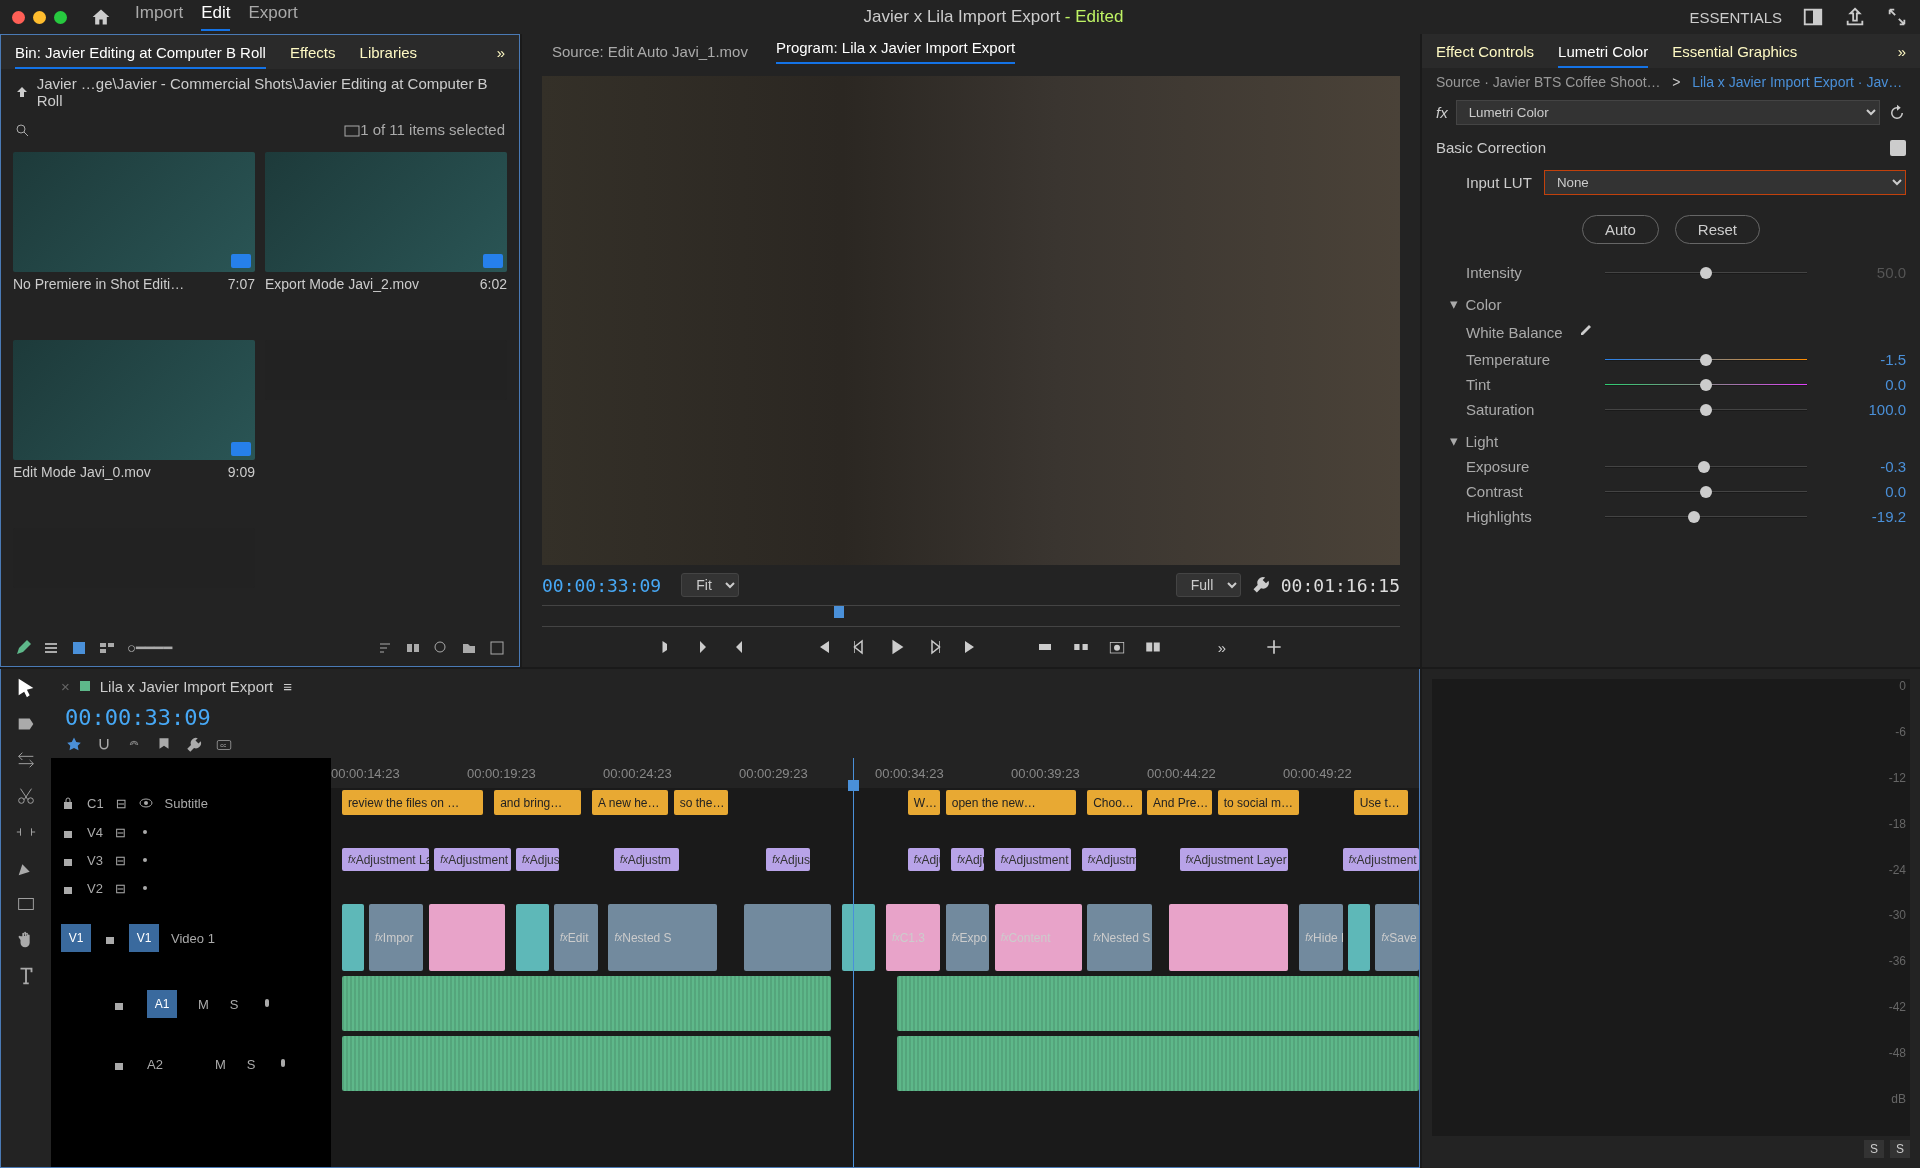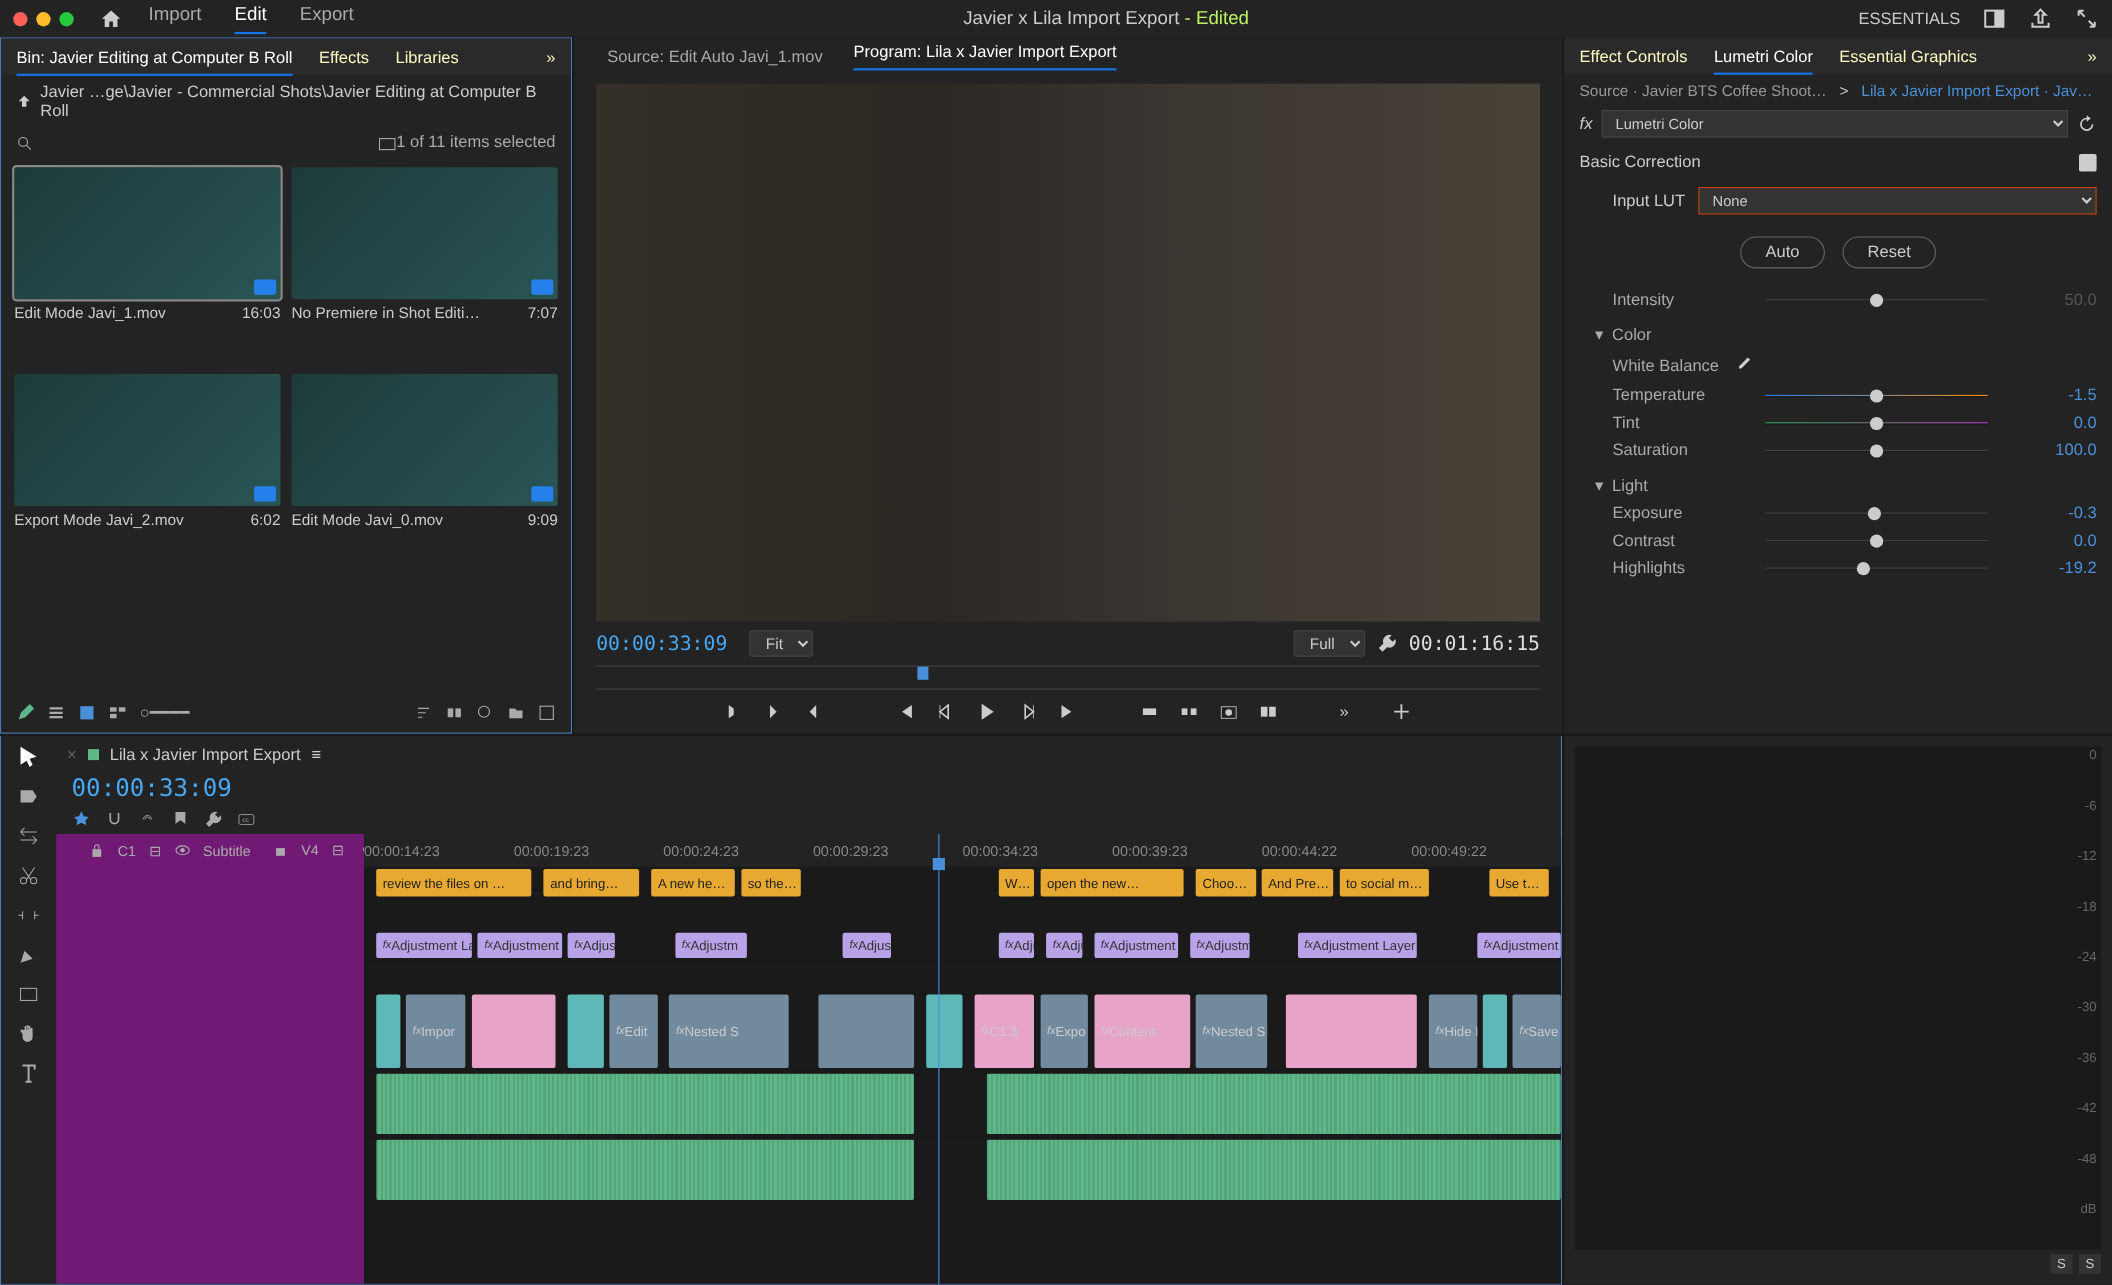--- a/index.html
+++ b/index.html
@@ -3,21 +3,21 @@
 <meta charset="utf-8">
 <style>
 * { margin: 0; padding: 0; box-sizing: border-box; font-family: -apple-system, "Segoe UI", Arial, sans-serif; }
 body { background: #1a1a1a; color: #ccc; width: 1920px; height: 1168px; overflow: hidden; font-size: 15px; }
 
 .titlebar { background: #232323; height: 34px; display: flex; align-items: center; padding: 0 12px; }
 .traffic { display: flex; gap: 8px; margin-right: 24px; }
 .dot { width: 13px; height: 13px; border-radius: 50%; }
 .red { background: #ff5f56; } .yel { background: #ffbd2e; } .grn { background: #27c93f; }
 .home-icon { width: 20px; height: 20px; fill: #ccc; margin-right: 24px; cursor: pointer; }
-.workspace-tabs { display: flex; gap: 30px; }
+.workspace-tabs { display: flex; gap: 18px; }
 .workspace-tabs span { cursor: pointer; color: #aaa; font-size: 17px; }
 .workspace-tabs span.active { color: #fff; }
 .title-center { flex: 1; text-align: center; color: #ccc; font-size: 17px; }
 .title-center .dim { color: #bef264; }
 .title-right { display: flex; gap: 20px; align-items: center; color: #ccc; }
 .title-right svg { fill: #ccc; cursor: pointer; }
 .tab-underline { border-bottom: 2px solid #1473e6; padding-bottom: 6px; }
 
 .app { display: grid; grid-template-columns: 520px 1fr 498px; grid-template-rows: 633px 1fr; height: calc(100% - 34px); gap: 2px; background: #1a1a1a; }
 
@@ -82,21 +82,21 @@
 .timeline-panel { grid-column: 1 / 3; display:flex; border: 1px solid #4a7ab5; border-top:none;}
 .tool-col { width:50px; background:#232323; display:flex; flex-direction:column; align-items:center; padding-top:8px; gap:14px;}
 .tool-col svg { fill:#aaa; cursor:pointer; width:22px; height:22px;}
 .tool-col svg.sel { fill:#fff;}
 .tl-body { flex:1; display:flex; flex-direction:column;}
 .tl-tabs { height:34px; display:flex; align-items:center; gap:10px; padding:0 10px;}
 .tl-tc { color:#47a8f5; font-family:monospace; font-size:22px; padding:2px 14px;}
 .tl-opts { display:flex; gap:12px; padding:4px 14px; align-items:center;}
 .tl-opts svg { fill:#aaa; width:18px;}
 .tl-grid { flex:1; display:flex; overflow:hidden;}
-.tl-head { width:280px; background:#701a75; display:flex; flex-direction:row;}
+.tl-head { width:280px; background:#000000; display:flex; flex-direction:column;}
 .tl-tracks { flex:1; background:#1a1a1a; position:relative; display:flex; flex-direction:column;}
 .ruler2 { height:30px; background:#232323; display:flex; align-items:center; font-size:13px; color:#888; position:relative;}
 .ruler2 span { position:absolute;}
 .playhead-tl { position:absolute; left:48%; top:0; bottom:0; width:1px; background:#4a90d9; z-index:5;}
 .playhead-tl::before{content:'';position:absolute;top:22px;left:-5px;width:11px;height:11px;background:#4a90d9;}
 .track-h { display:flex; align-items:center; padding:0 10px; font-size:13px; color:#aaa; gap:12px;}
 .track { position:relative; border-bottom:1px solid #1a1a1a;}
 .subtitle-tr { height:30px;}
 .vid-s-tr { height:28px;}
 .vid-m-tr { height:72px;}
@@ -171,29 +171,20 @@
           <circle cx="6" cy="6" r="4" fill="none" stroke="#aaa"></circle>
           <path d="M9 9l4 4" stroke="#aaa"></path>
         </svg>
       <input style="">
       <svg width="16" height="16" fill="#aaa">
           <rect x="1" y="4" width="14" height="10" fill="none" stroke="#aaa"></rect>
         </svg>
       <span style="margin-left:auto">1 of 11 items selected</span>
     </div>
     <div class="thumbs" id="thumbs">
-        <div class="thumb">
-          <div class="thumb-img sel">
-            <div class="badge"></div>
-          </div>
-          <div class="thumb-cap">
-            <span>Edit Mode Javi_1.mov</span>
-            <span>16:03</span>
-          </div>
-        </div>
         <div class="thumb">
           <div class="thumb-img ">
             <div class="badge"></div>
           </div>
           <div class="thumb-cap">
             <span>No Premiere in Shot Editi…</span>
             <span>7:07</span>
           </div>
         </div>
         <div class="thumb">

